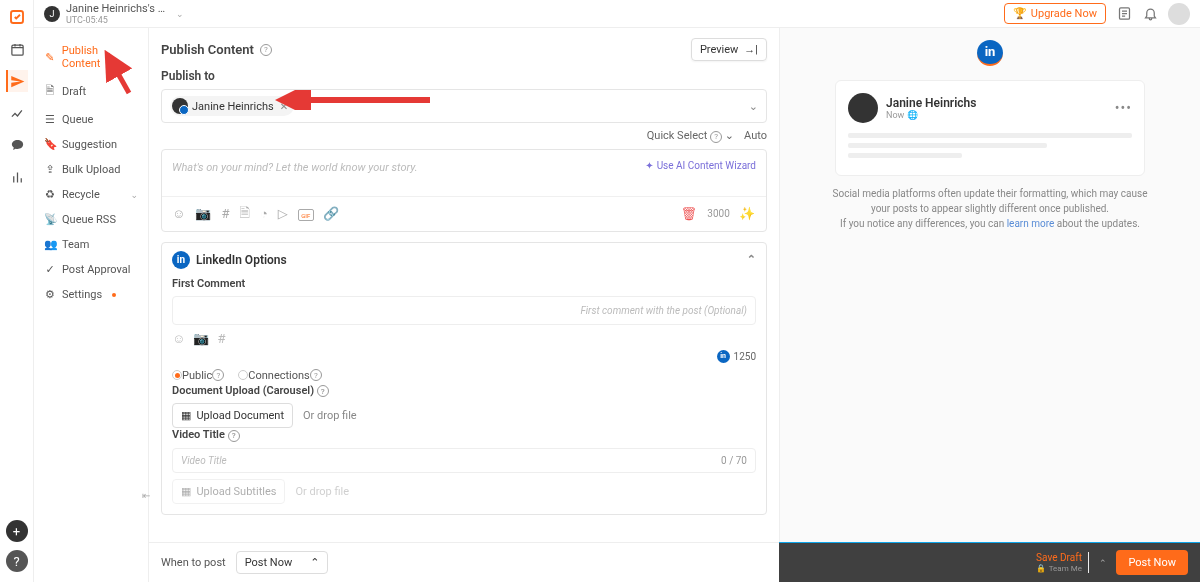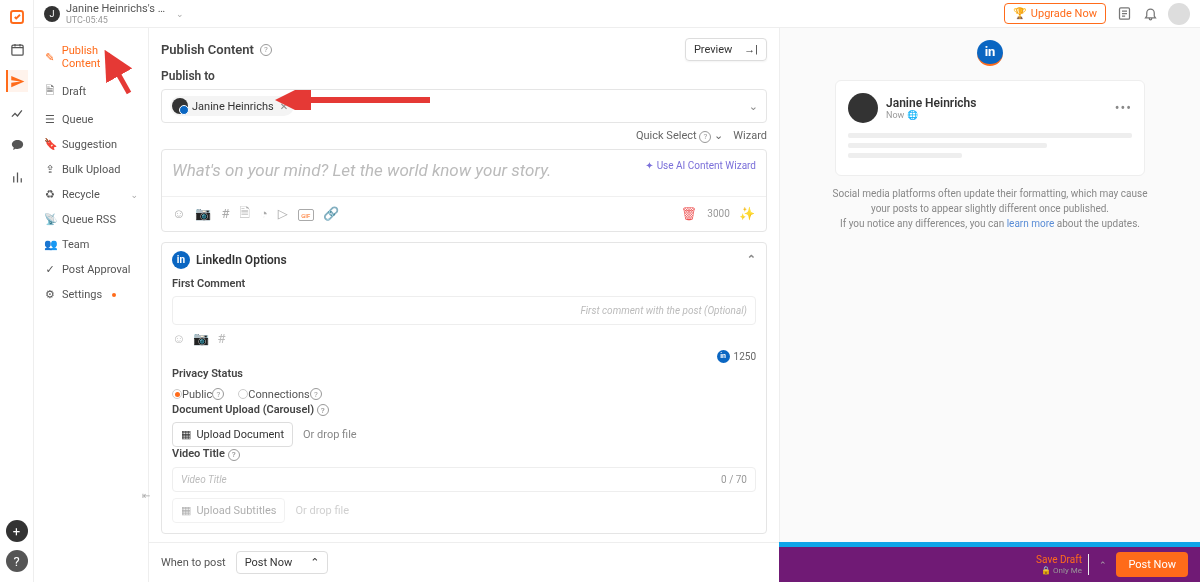--- a/index.html
+++ b/index.html
@@ -27,34 +27,34 @@
 .side-item { display: flex; align-items: center; gap: 6px; padding: 6px 10px; font-size: 11px; color: #555; cursor: pointer; position: relative; }
 .side-item.active { color: #ff6b1a; }
 .side-item .si-icon { width: 12px; text-align: center; font-size: 11px; }
 .side-item .arrow { margin-left: auto; font-size: 9px; color: #aaa; }
 .orange-dot { width: 4px; height: 4px; border-radius: 50%; background: #ff6b1a; margin-left: 4px; }
 
 .main { position: absolute; top: 28px; left: 149px; width: 630px; height: calc(100% - 28px); overflow: hidden; }
 .main-header { display: flex; align-items: center; padding: 10px 12px 8px; gap: 6px; }
 .main-header h1 { font-size: 13px; font-weight: 600; color: #444; }
 .info-ic { width: 12px; height: 12px; border: 1px solid #999; border-radius: 50%; font-size: 8px; display: inline-flex; align-items: center; justify-content: center; color: #999; }
-.preview-btn { margin-left: auto; display: flex; align-items: center; gap: 12px; border: 1px solid #ddd; border-radius: 4px; padding: 4px 8px; font-size: 11px; cursor: pointer; box-shadow: 0 1px 2px rgba(0,0,0,0.05); }
+.preview-btn { margin-left: auto; display: flex; align-items: center; gap: 6px; border: 1px solid #ddd; border-radius: 4px; padding: 4px 8px; font-size: 11px; cursor: pointer; box-shadow: 0 1px 2px rgba(0,0,0,0.05); }
 
 .section-label { font-size: 12px; font-weight: 600; color: #444; padding: 0 12px 6px; }
 .publish-to-box { margin: 0 12px; border: 1px solid #e5e5e5; border-radius: 4px; padding: 6px 8px; display: flex; align-items: center; position: relative; }
 .profile-chip { display: inline-flex; align-items: center; gap: 4px; background: #f4f4f4; border-radius: 12px; padding: 2px 6px 2px 2px; font-size: 11px; }
 .chip-av { width: 16px; height: 16px; border-radius: 50%; background: #333; position: relative; }
 .chip-av::after { content: ""; position: absolute; bottom: -1px; right: -1px; width: 8px; height: 8px; border-radius: 50%; background: #0a66c2; border: 1px solid #fff; }
 .chip-x { font-size: 10px; color: #888; cursor: pointer; margin-left: 2px; }
 .box-chev { margin-left: auto; font-size: 11px; color: #888; }
 .qs-row { display: flex; justify-content: flex-end; align-items: center; gap: 10px; padding: 6px 12px; font-size: 11px; color: #666; }
 
 .composer { margin: 0 12px; border: 1px solid #e5e5e5; border-radius: 4px; }
 .composer-text { padding: 10px; min-height: 46px; position: relative; }
-.composer-text .ph { color: #bbb; font-style: italic; font-size: 17px; }
+.composer-text .ph { color: #bbb; font-style: italic; font-size: 11px; }
 .ai-wizard { position: absolute; right: 10px; top: 10px; font-size: 10px; color: #7a6fd9; cursor: pointer; }
 .ai-wizard::before { content: "✦"; margin-right: 3px; }
 .composer-tools { display: flex; align-items: center; gap: 10px; padding: 6px 10px; border-top: 1px solid #f0f0f0; color: #aaa; font-size: 13px; }
 .composer-tools .sp { margin-left: auto; }
 .gif-ic { width: 16px; height: 12px; border: 1px solid #aaa; border-radius: 2px; font-size: 6px; display: inline-flex; align-items: center; justify-content: center; }
 .char-count { font-size: 10px; color: #999; }
 .trash { color: #e55; }
 .wand { color: #8a7fe0; }
 .gif-orange { color: #ff6b1a; }
 
@@ -92,21 +92,21 @@
 .pv-name { font-size: 12px; font-weight: 600; }
 .pv-sub { font-size: 9px; color: #999; display: flex; align-items: center; gap: 3px; }
 .pv-dots { margin-left: auto; color: #888; font-size: 14px; letter-spacing: 1px; cursor: pointer; }
 .pv-skel { margin-top: 10px; }
 .skel { height: 5px; background: #eee; border-radius: 2px; margin-bottom: 5px; }
 .skel.w70 { width: 70%; }
 .skel.w40 { width: 40%; }
 .pv-note { font-size: 10px; color: #888; text-align: center; line-height: 1.5; max-width: 320px; margin: 0 auto; }
 .pv-note a { color: #5a8dd6; text-decoration: none; cursor: pointer; }
 
-.right-footer { position: absolute; bottom: 0; left: 779px; right: 0; height: 40px; display: flex; align-items: center; justify-content: flex-end; padding: 0 12px; gap: 10px; border-top: 5px solid #0ea5e9; background: #701a75; }
+.right-footer { position: absolute; bottom: 0; left: 779px; right: 0; height: 40px; display: flex; align-items: center; justify-content: flex-end; padding: 0 12px; gap: 10px; border-top: 1px solid #0ea5e9; background: #404040; }
 .save-draft { display: flex; flex-direction: column; align-items: flex-end; font-size: 10px; color: #ff6b1a; cursor: pointer; line-height: 1.2; padding-right: 6px; border-right: 1px solid #eee; }
 .save-draft .sub { font-size: 8px; color: #999; display: flex; align-items: center; gap: 2px; }
 .sd-chev { font-size: 9px; color: #aaa; cursor: pointer; }
 .post-now-btn { background: #ff6b1a; color: #fff; border-radius: 4px; padding: 6px 12px; font-size: 11px; cursor: pointer; }
 
 .arrow-ann1 { position: absolute; top: 48px; left: 99px; z-index: 50; pointer-events: none; }
 .arrow-ann2 { position: absolute; top: 90px; left: 275px; z-index: 50; pointer-events: none; }
 .collapse-handle { position: absolute; top: 490px; left: 142px; font-size: 10px; color: #aaa; cursor: pointer; }
 </style>
 </head>
@@ -241,21 +241,21 @@
   <div class="publish-to-box">
     <div class="profile-chip">
       <div class="chip-av"></div>
       <span>Janine Heinrichs</span>
       <span class="chip-x">✕</span>
     </div>
     <span class="box-chev">⌄</span>
   </div>
   <div class="qs-row">
     <span><span>Quick Select</span> <span class="info-ic">?</span> <span>⌄</span></span>
-    <span>Wizard</span>
+    <span>Auto</span>
   </div>
 
   <div class="composer">
     <div class="composer-text">
       <span class="ph">What's on your mind? Let the world know your story.</span>
       <span class="ai-wizard">Use AI Content Wizard</span>
     </div>
     <div class="composer-tools">
       <span>☺</span>
       <span>📷</span>
@@ -284,21 +284,20 @@
       <div class="fc-tools">
         <span>☺</span>
         <span>📷</span>
         <span>#</span>
       </div>
       <div class="fc-count">
           <span class="li-badge" style="width:13px;height:13px;font-size:7px">in</span>
           <span>1250</span>
         </div>
 
-      <div class="sub-label">Privacy Status</div>
       <div class="radio-row">
         <span class="radio sel">
             <span class="dot"></span>
             <span>Public</span> 
             <span class="info-ic">?</span>
           </span>
         <span class="radio">
             <span class="dot"></span>
             <span>Connections</span> 
             <span class="info-ic">?</span>
@@ -365,21 +364,21 @@
     <span>Social media platforms often update their formatting, which may cause your posts to appear slightly different once published.</span><br>
     <span>If you notice any differences, you can </span><a>learn more</a><span> about the updates.</span>
   </div>
 </div>
 
 <div class="right-footer">
   <div class="save-draft">
     <span>Save Draft</span>
     <span class="sub">
         <span>🔒</span>
-        <span>Only Me</span>
+        <span>Team Me</span>
       </span>
   </div>
   <span class="sd-chev">⌃</span>
   <div class="post-now-btn">Post Now</div>
 </div>
 
 <svg class="arrow-ann1" width="40" height="50" viewBox="0 0 40 50">
   <defs>
       <marker id="ah1" markerWidth="6" markerHeight="6" refX="5" refY="3" orient="auto">
         <path d="M0,0 L6,3 L0,6 Z" fill="#e53935"></path>

